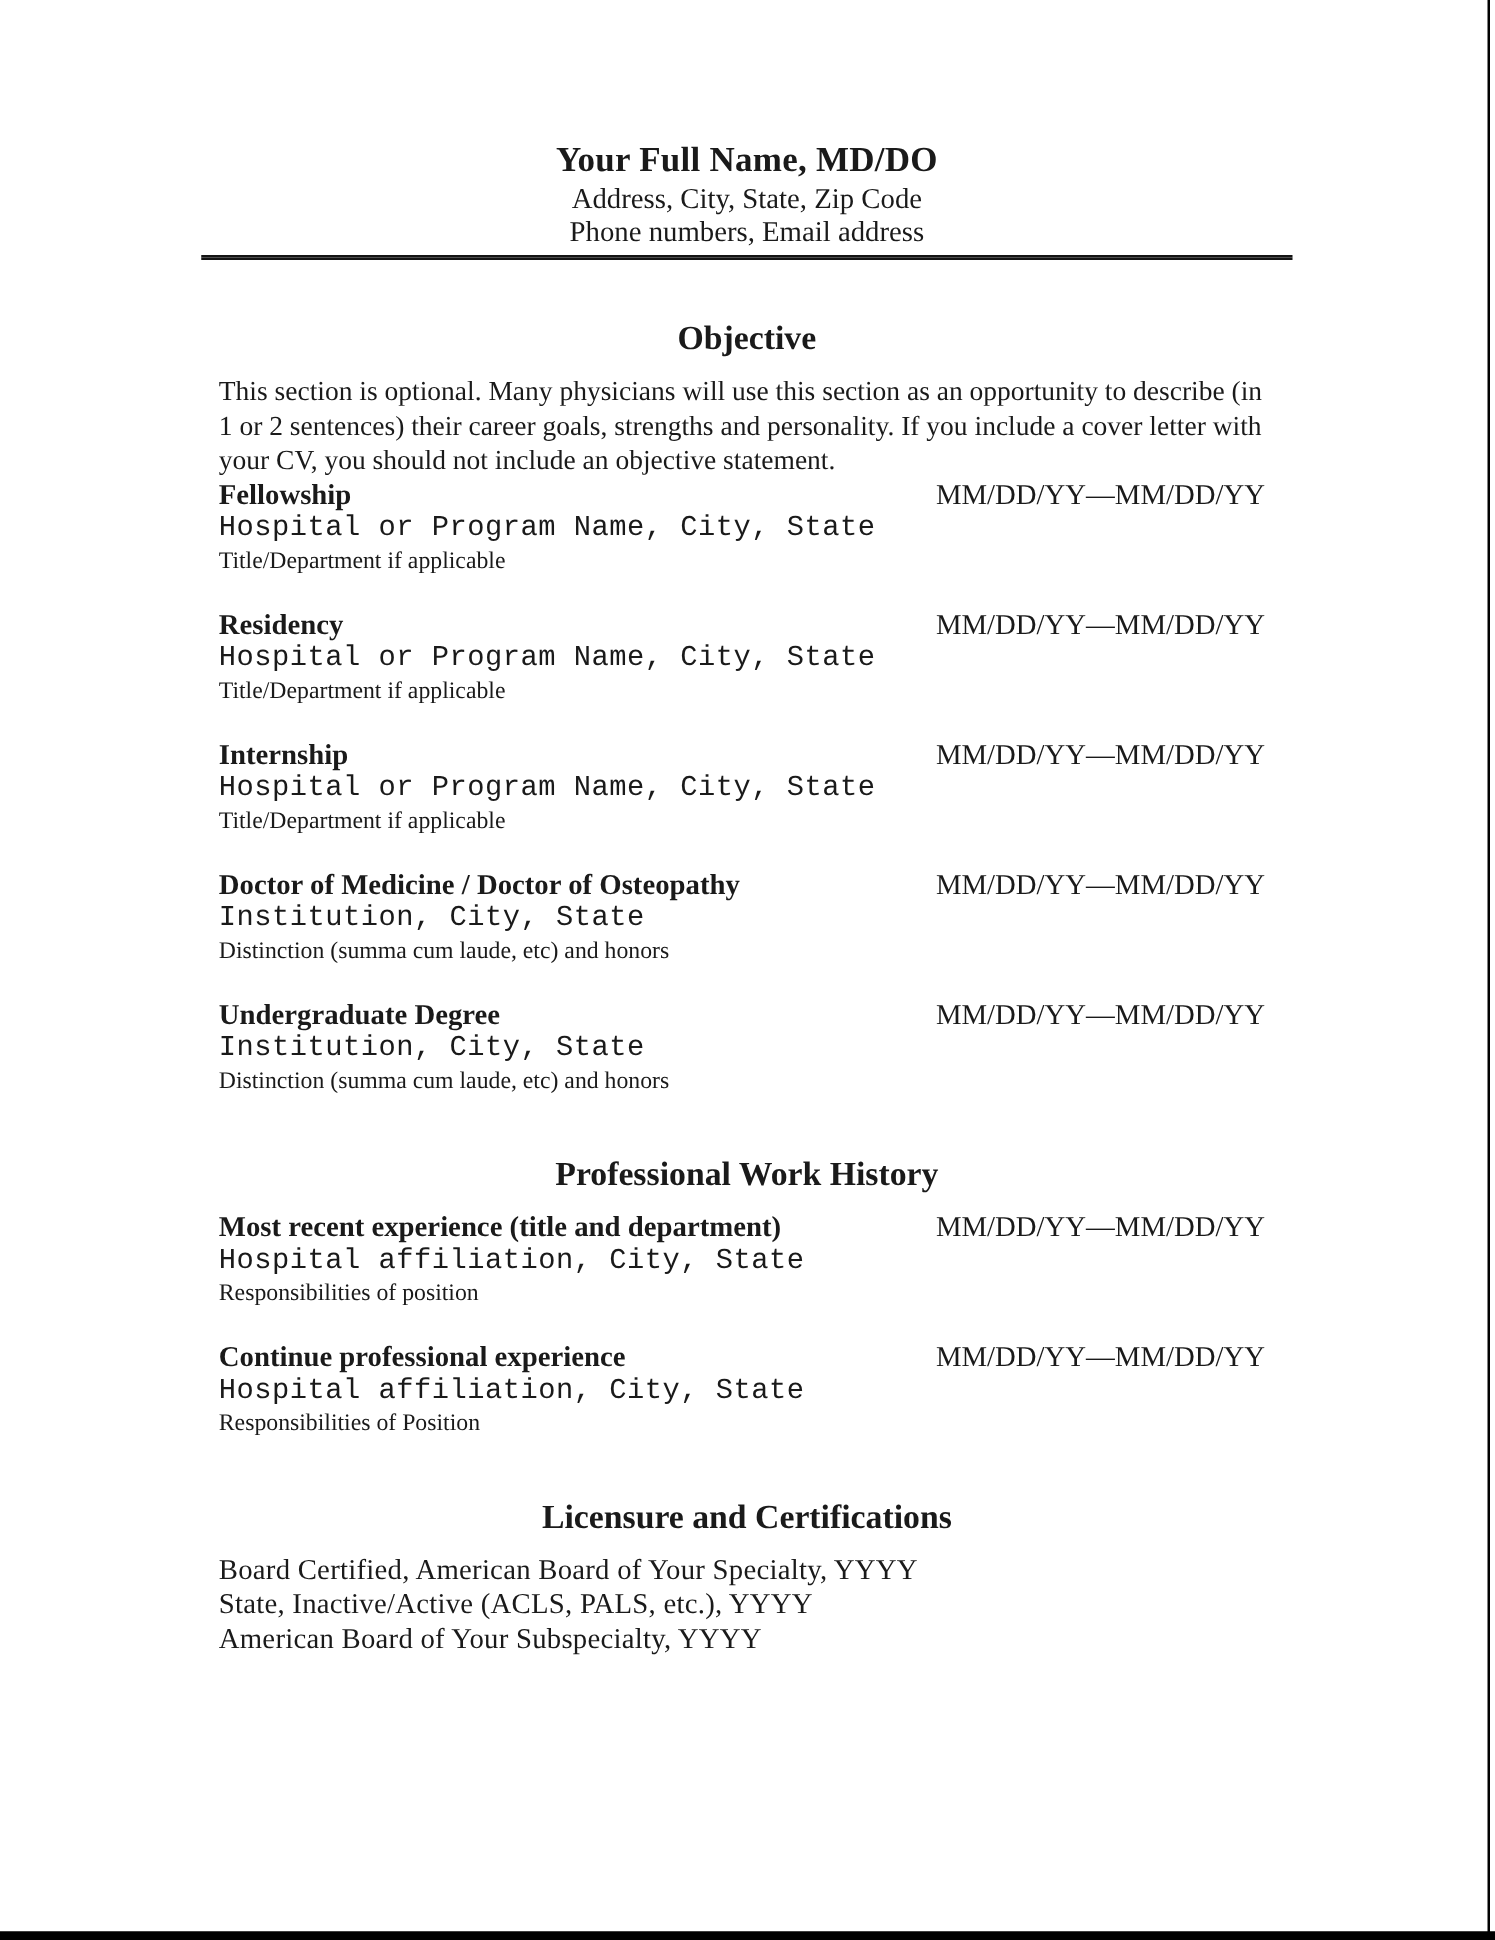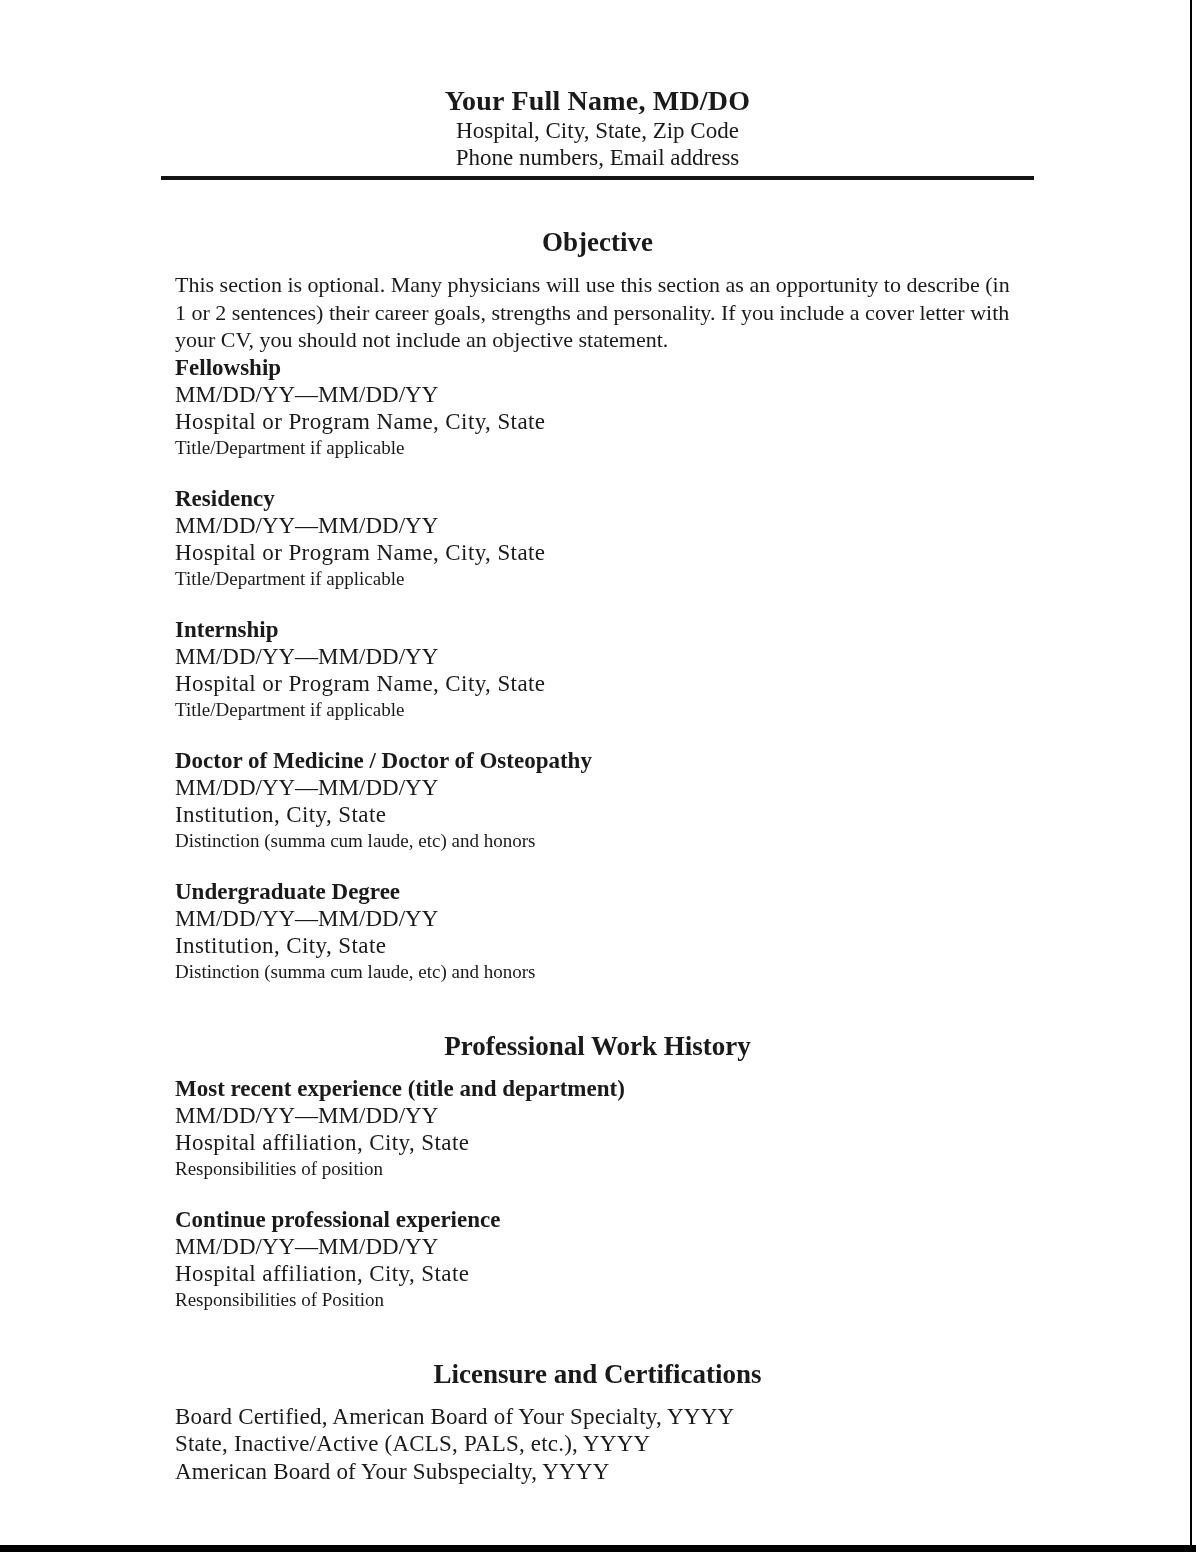--- a/index.html
+++ b/index.html
@@ -9,21 +9,21 @@
     width: 1196px;
     height: 1552px;
     background: #ffffff;
     font-family: "Liberation Serif", "DejaVu Serif", serif;
     color: #1a1a1a;
     overflow: hidden;
   }
   .content {
     width: 845px;
     margin-left: 175px;
-    padding-top: 84px;
+    padding-top: 112px;
   }
   
   .cv-header { text-align: center; }
   .cv-name {
     font-size: 28px;
     font-weight: bold;
     line-height: 33px;
     letter-spacing: 0.2px;
   }
   .cv-subline {
@@ -47,37 +47,37 @@
   }
   .objective-text {
     font-size: 22px;
     line-height: 27.5px;
   }
   .entry { margin-bottom: 25px; }
   .entry-head {
     display: flex;
     justify-content: space-between;
     align-items: baseline;
-    flex-direction: column;
   }
   .entry-title {
     font-size: 23px;
     font-weight: bold;
     line-height: 27px;
   }
   .entry-dates {
     font-size: 23px;
     line-height: 27px;
     white-space: nowrap;
     padding-right: 8px;
   }
   .entry-line1 {
     font-size: 23px;
     line-height: 27px;
     letter-spacing: 0.4px;
+    font-family: Liberation Mono, monospace;
   }
   .entry-line2 {
     font-size: 19px;
     line-height: 25px;
   }
   .licensure-line {
     font-size: 23px;
     line-height: 27.5px;
     letter-spacing: 0.2px;
   }
@@ -100,21 +100,21 @@
   }
 </style>
 </head>
 <body>
 
 <div class="page">
   <div class="content">
 
     <div class="cv-header">
       <div class="cv-name">Your Full Name, MD/DO</div>
-      <div class="cv-subline">Hospital, City, State, Zip Code</div>
+      <div class="cv-subline">Address, City, State, Zip Code</div>
       <div class="cv-subline">Phone numbers, Email address</div>
     </div>
     <div class="double-rule"></div>
 
     <div class="section-heading">Objective</div>
     <p class="objective-text">This section is optional.  Many physicians will use this section as an opportunity to describe (in 1 or 2 sentences) their career goals, strengths and personality.  If you include a cover letter with your CV, you should not include an objective statement.</p>
 
 
     <div class="entry">
       <div class="entry-head">

